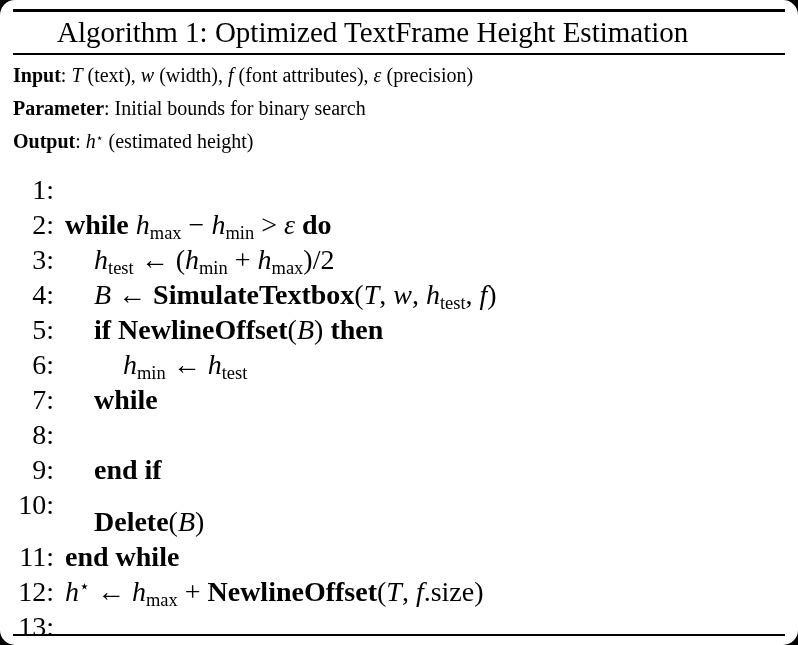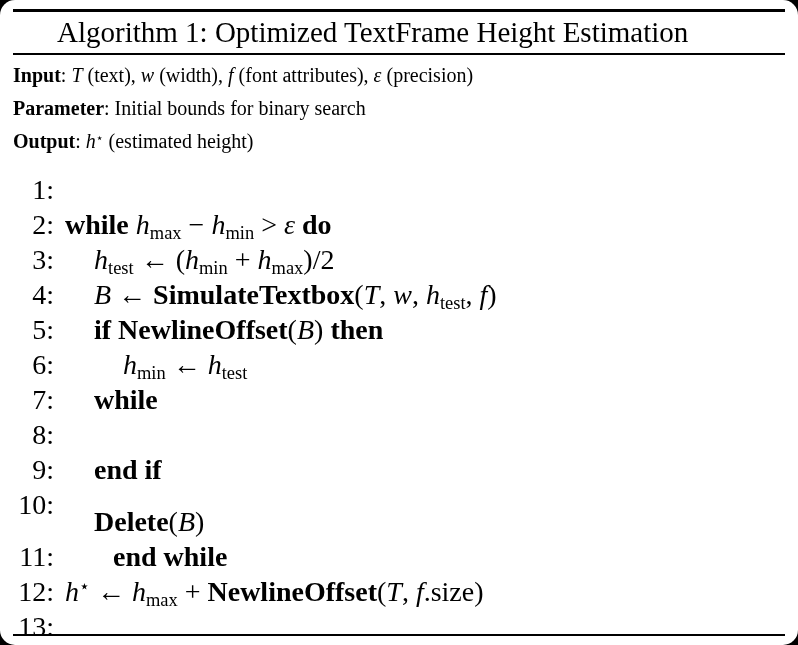--- a/index.html
+++ b/index.html
@@ -136,21 +136,21 @@
       <div class="alg-line">
         <span class="num">9:</span>
         <span class="content" style="padding-left: 29px;"><span class="seg-b">end if</span></span>
       </div>
       <div class="alg-line">
         <span class="num">10:</span>
         <span class="content" style="padding-left: 29px; margin-top: 17px;"><span class="seg-b">Delete</span><span class="seg-r">(</span><span class="seg-i">B</span><span class="seg-r">)</span></span>
       </div>
       <div class="alg-line">
         <span class="num">11:</span>
-        <span class="content" style="padding-left: 0px; margin-left: 48px;"><span class="seg-b">end while</span></span>
+        <span class="content" style="padding-left: 0px;"><span class="seg-b">end while</span></span>
       </div>
       <div class="alg-line">
         <span class="num">12:</span>
         <span class="content" style="padding-left: 0px;"><span class="seg-i">h</span><span class="seg-sup">⋆</span><span class="seg-r"> ← </span><span class="seg-i">h</span><span class="seg-sub">max</span><span class="seg-r"> + </span><span class="seg-b">NewlineOffset</span><span class="seg-r">(</span><span class="seg-i">T</span><span class="seg-r">, </span><span class="seg-i">f</span><span class="seg-r">.size)</span></span>
       </div>
       <div class="alg-line">
         <span class="num">13:</span>
         <span class="content" style="padding-left: 0px; margin-top: 33px;"><span class="seg-b">return </span><span class="seg-i">h</span><span class="seg-sup">⋆</span></span>
       </div>
     </div>

